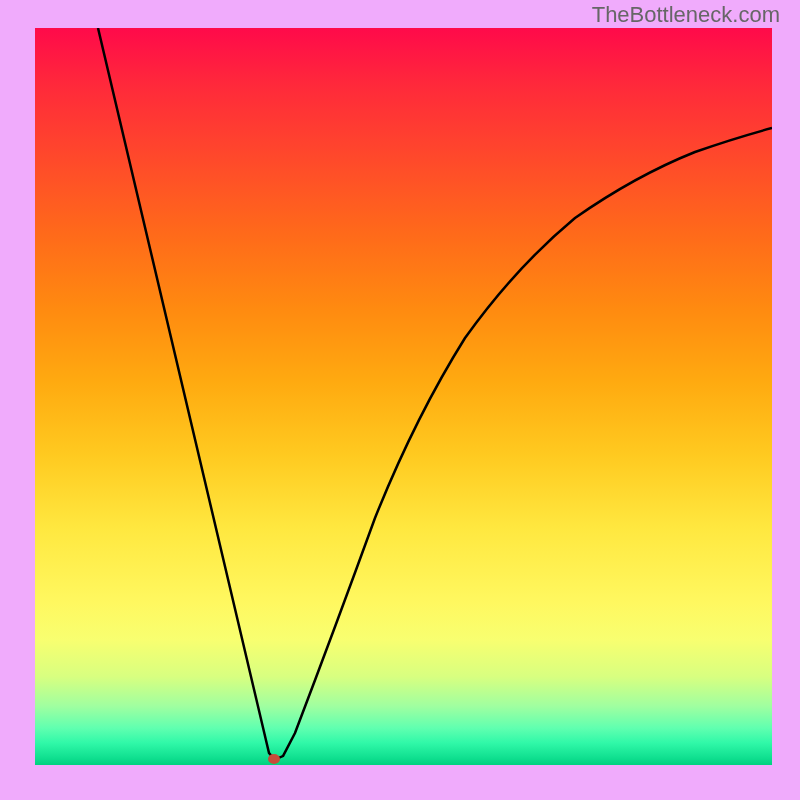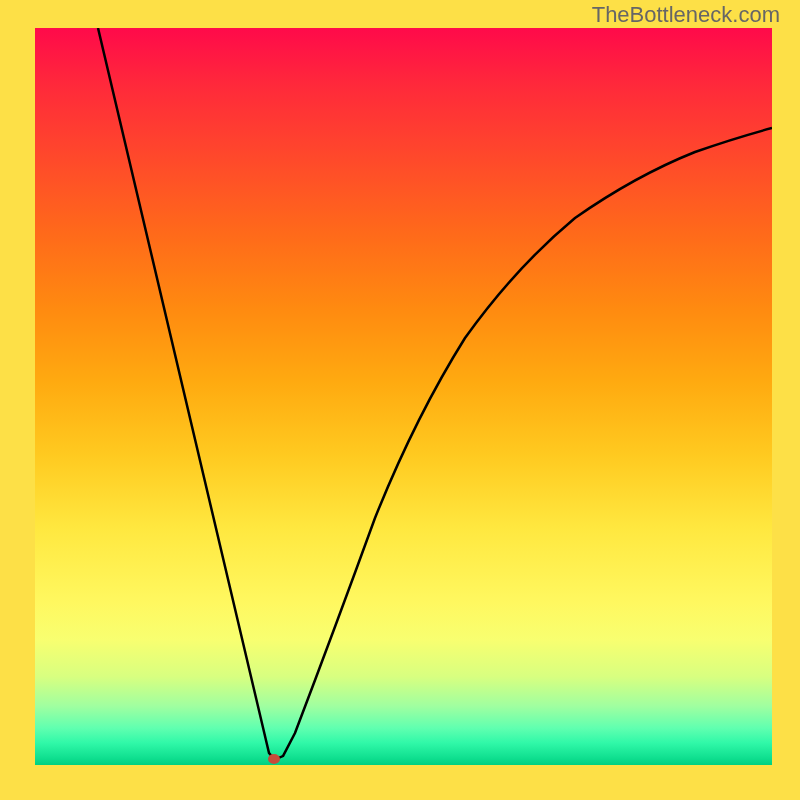--- a/index.html
+++ b/index.html
@@ -1,21 +1,21 @@
 <!DOCTYPE html>
 <html><head>
 <meta charset="utf-8">
 <style>
   * { margin: 0; padding: 0; box-sizing: border-box; }
   html, body { width: 800px; height: 800px; overflow: hidden; background: #000; }
   .container {
     width: 800px;
     height: 800px;
     position: relative;
-    background: #fde047;
+    background: #f0abfc;
   }
   .watermark {
     position: absolute;
     top: 2px;
     right: 20px;
     font-family: Arial, sans-serif;
     font-size: 22px;
     color: #666;
     font-weight: 500;
     z-index: 10;

